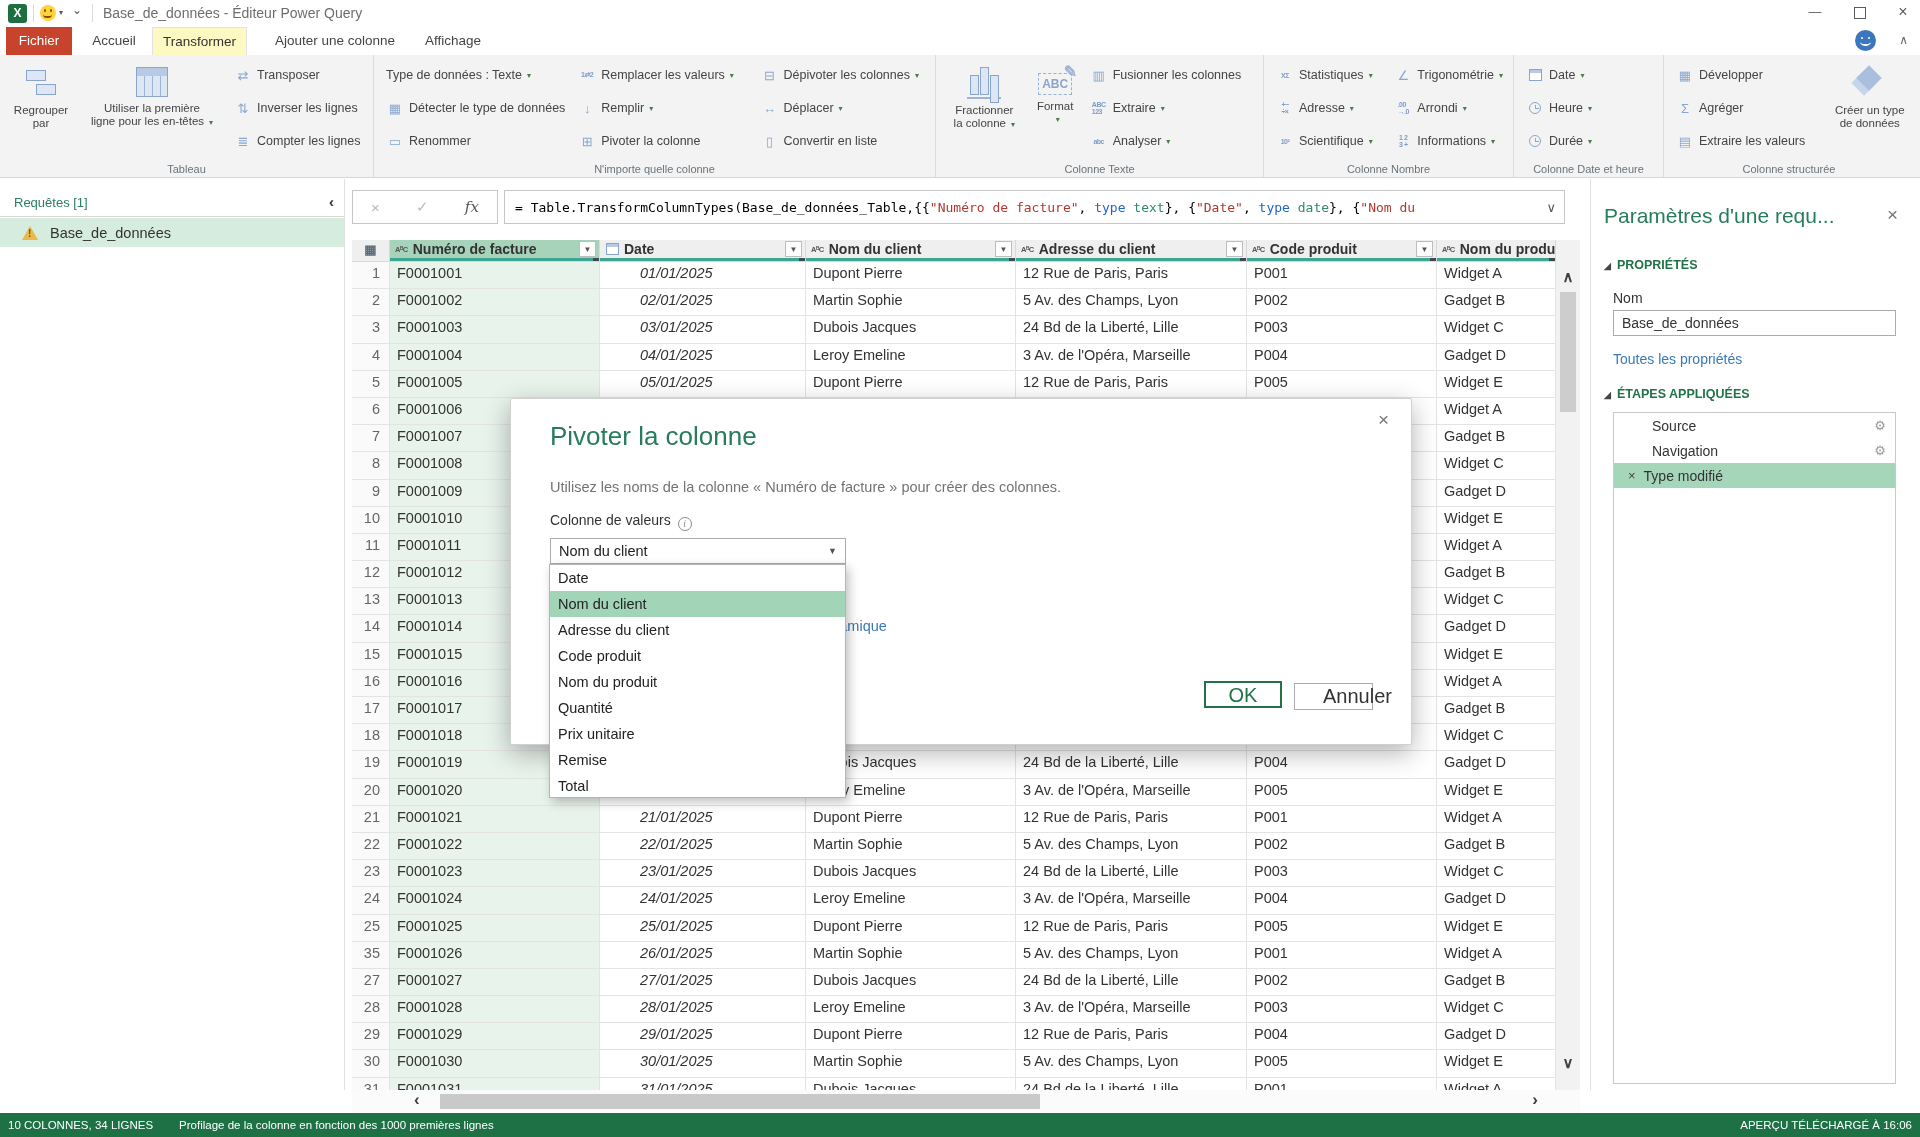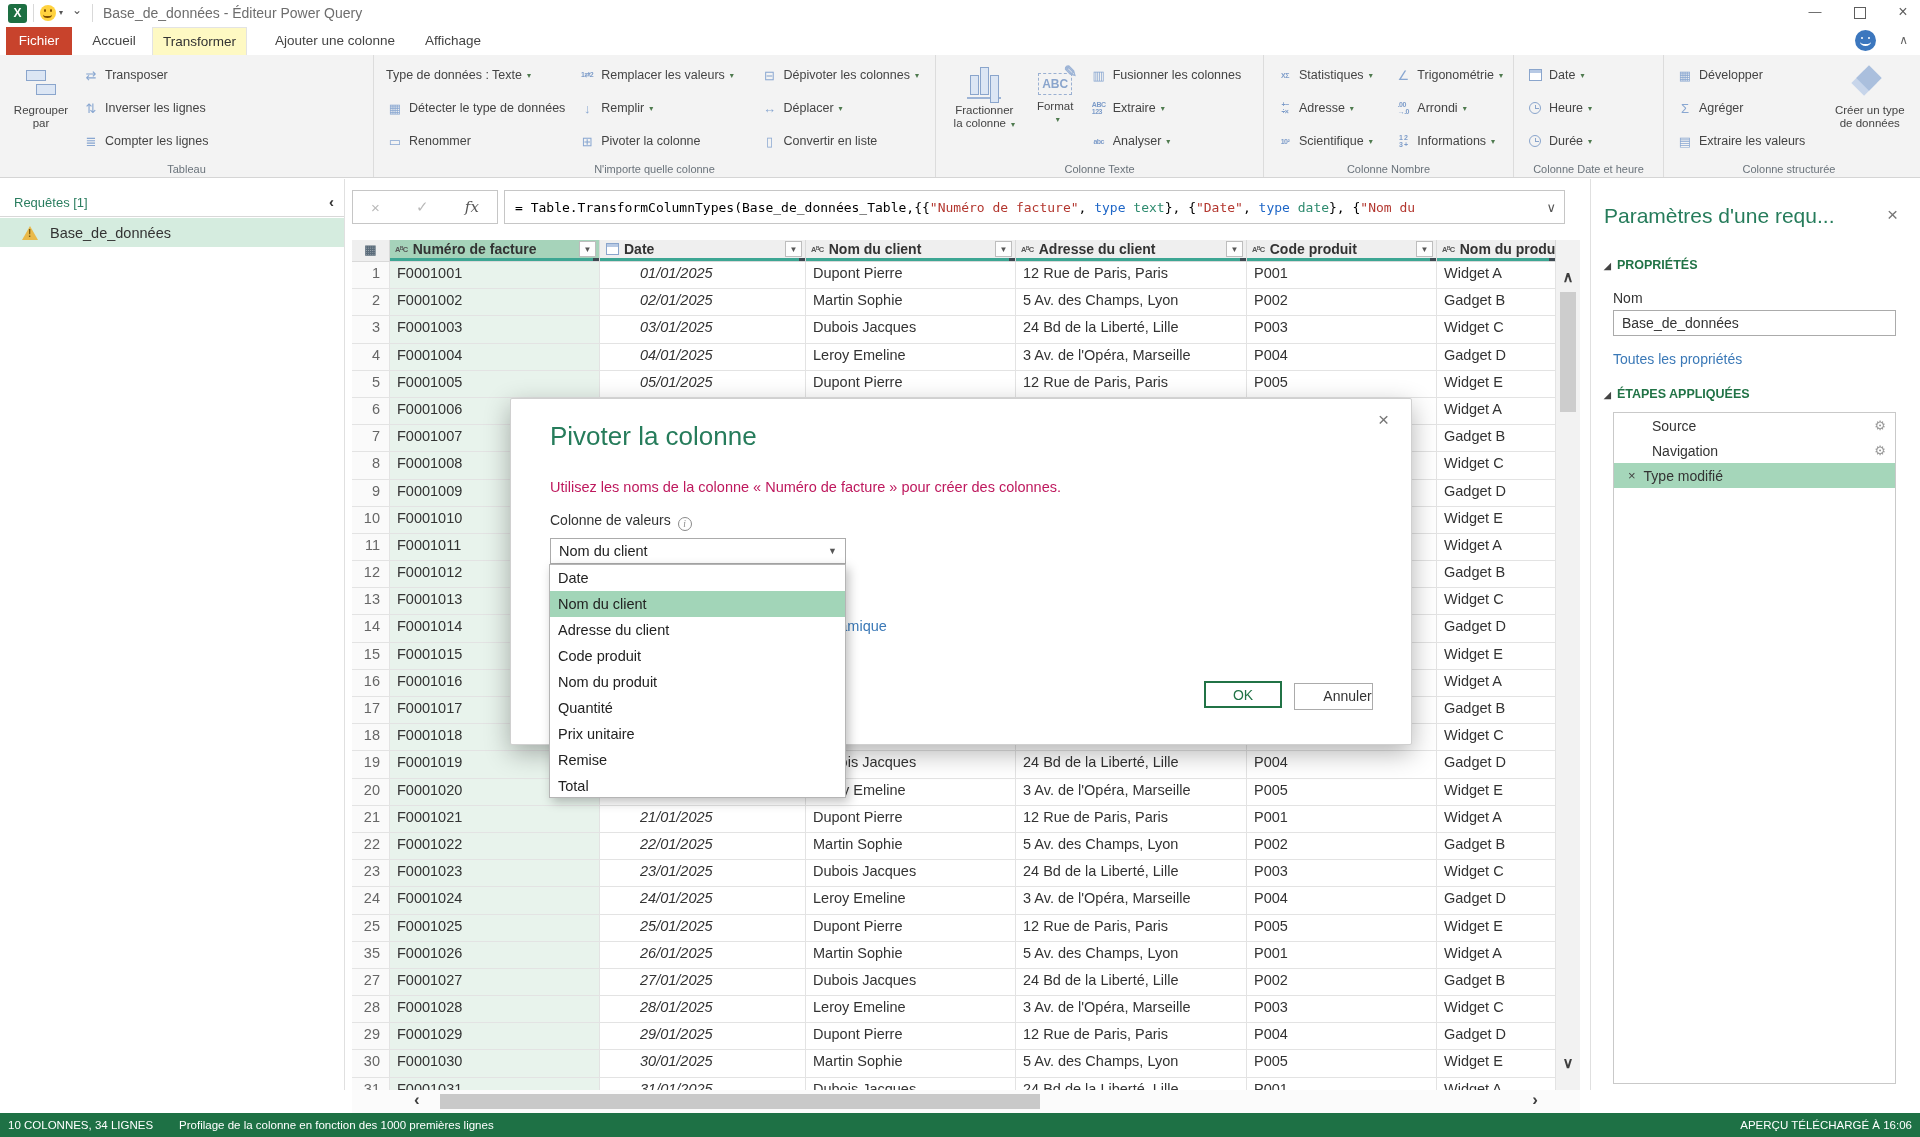--- a/index.html
+++ b/index.html
@@ -123,27 +123,27 @@
   .steps-box { position:absolute; left:22px; top:233px; width:283px; height:672px; border:1px solid #c9c9c9; background:#fff; }
   .step { position:relative; height:25px; display:flex; align-items:center; font-size:14px; color:#333; padding-left:38px; }
   .step .gear { position:absolute; right:9px; color:#9a9a9a; font-size:13px; }
   .step.sel { background:#a5d6ba; padding-left:14px; }
   .step .delx { margin-right:8px; color:#444; font-size:13px; }
 
   
   .overlay-dialog { position:absolute; left:510px; top:398px; width:902px; height:347px; background:#fff; border:1px solid #d0d0d0; border-radius:2px; box-shadow:0 8px 26px rgba(0,0,0,0.3); z-index:10; }
   .dlg-close { position:absolute; right:22px; top:10px; font-size:19px; color:#777; }
   .dlg-title { position:absolute; left:39px; top:22px; font-size:26px; font-weight:normal; color:#267c5b; }
-  .dlg-desc { position:absolute; left:39px; top:80px; font-size:14.5px; color:#be185d; }
+  .dlg-desc { position:absolute; left:39px; top:80px; font-size:14.5px; color:#737373; }
   .dlg-vlabel { position:absolute; left:39px; top:113px; font-size:14px; color:#333; }
   .info-i { display:inline-block; width:14px; height:14px; border:1px solid #8a8a8a; border-radius:50%; color:#8a8a8a; font-size:9.5px; text-align:center; line-height:13px; margin-left:7px; vertical-align:-2px; font-style:italic; font-family:"Liberation Serif", serif; }
   .combo { position:absolute; left:39px; top:139px; width:296px; height:26px; border:1px solid #ababab; background:#fff; font-size:14.5px; color:#222; line-height:24px; padding-left:8px; }
   .combo .dd { position:absolute; right:8px; top:0; font-size:9px; color:#555; line-height:24px; }
   .dlg-link { position:absolute; left:76px; top:219px; font-size:14.5px; color:#3b79b7; white-space:nowrap; }
-  .btn { position:absolute; height:27px; font-size:14px; text-align:center; line-height:25px; background:#fff; }
+  .btn { position:absolute; height:27px; font-size:20px; text-align:center; line-height:25px; background:#fff; }
   .btn-ok { left:693px; top:282px; width:78px; border:2px solid #217346; color:#217346; }
   .btn-cancel { left:783px; top:284px; width:79px; border:1px solid #ababab; color:#333;padding-left:28px; }
 
   
   .ddlist { position:absolute; left:549px; top:564px; width:297px; height:234px; background:#fff; border:1px solid #b5b5b5; box-shadow:3px 4px 10px rgba(0,0,0,0.25); z-index:30; }
   .dditem { height:26px; font-size:14.5px; color:#222; line-height:26px; padding-left:8px; white-space:nowrap; }
   .dditem.sel { background:#a2d5b8; }
 
   
   .statusbar { position:absolute; left:0; top:1113px; width:1920px; height:24px; background:#1e7145; color:#fff; font-size:11.5px; display:flex; align-items:center; }
@@ -180,20 +180,25 @@
   </div>
 
   <div class="ribbon">
     <div class="rgroup" style="width:374px">
       <div class="rg-content">
         <div class="bigbtn" style="width:70px">
           <div class="bigicon ic-group"></div>
           <span>Regrouper</span>
             <span>par</span>
         </div>
+        <div class="bigbtn" style="width:152px">
+          <div class="bigicon ic-table"></div>
+          <span>Utiliser la première</span>
+          <span><span>ligne pour les en-têtes</span><span class="caret">▾</span></span>
+        </div>
         <div class="smallcol">
           <div class="smallbtn">
               <span class="sicon">⇄</span>
               <span>Transposer</span>
             </div>
           <div class="smallbtn">
               <span class="sicon">⇅</span>
               <span>Inverser les lignes</span>
             </div>
           <div class="smallbtn">

